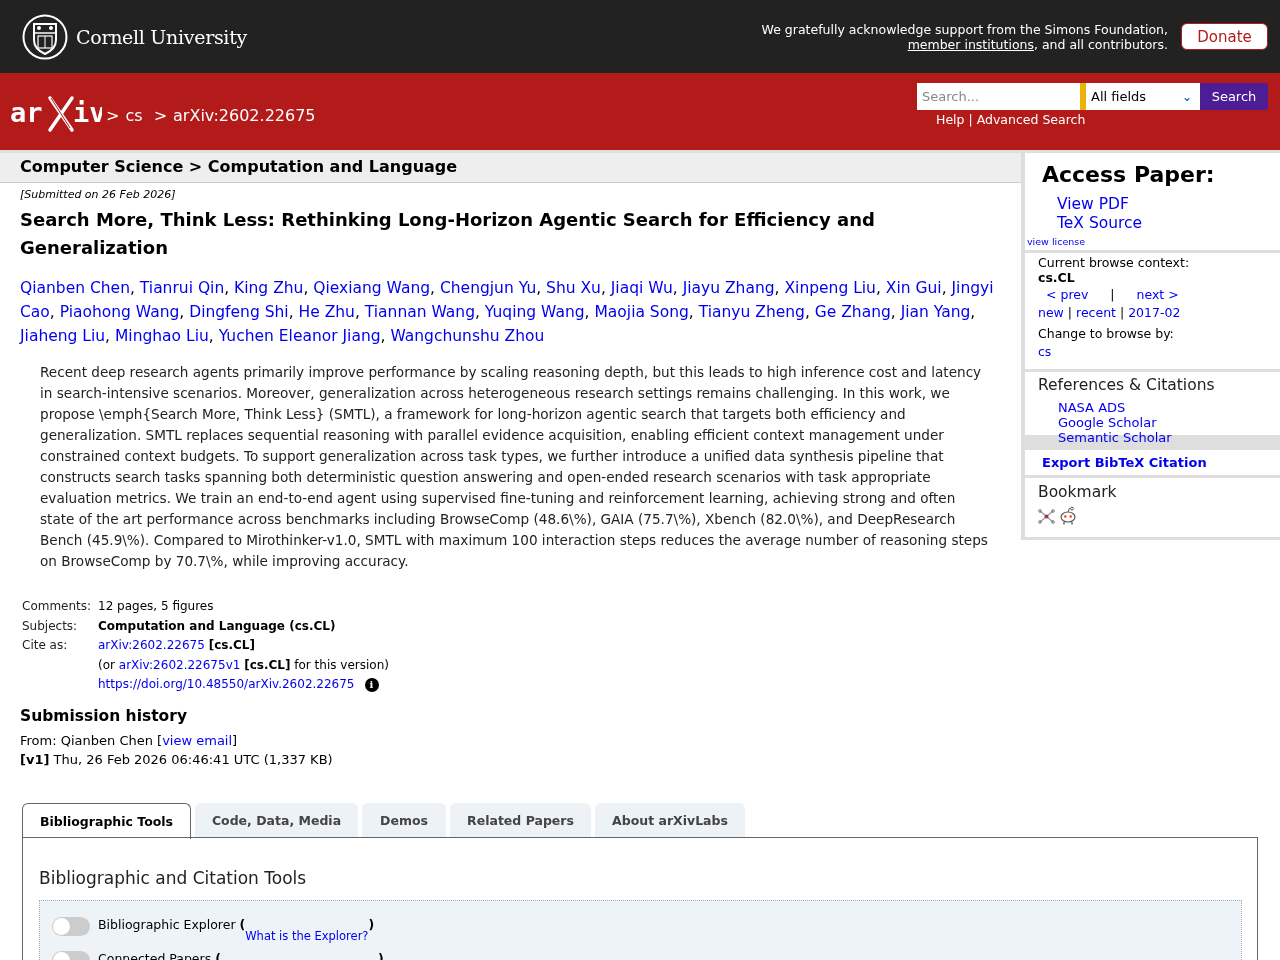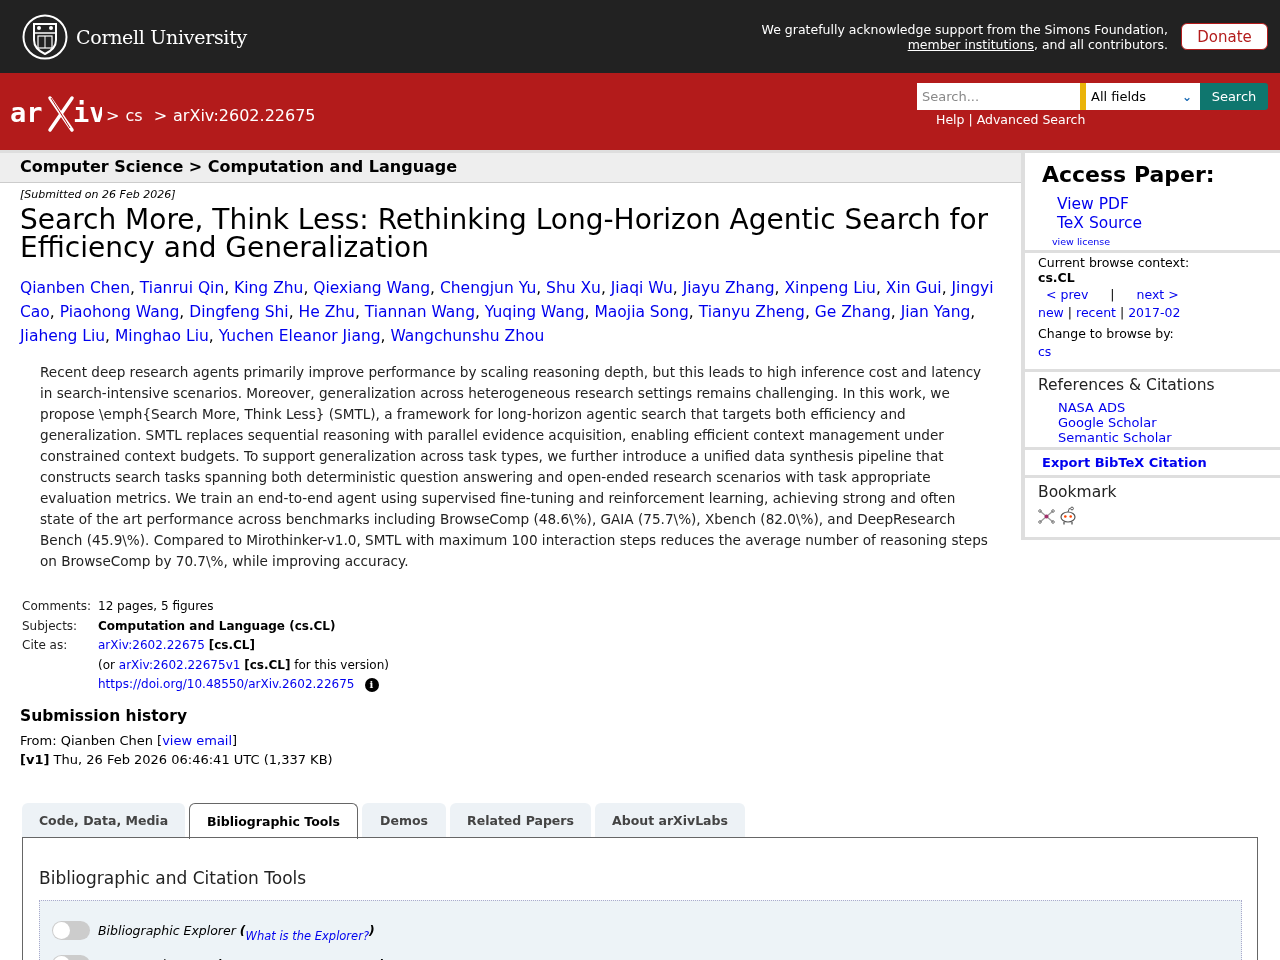--- a/index.html
+++ b/index.html
@@ -17,29 +17,29 @@
   .donate { position: absolute; left: 1181px; top: 23px; width: 87px; height: 27px; background: #fff; border: 1px solid #b31b1b; border-radius: 6px; color: #b31b1b; font-size: 15px; display: flex; align-items: center; justify-content: center; }
 
   
   .redbar { position: absolute; left: 0; top: 73px; width: 1280px; height: 77px; background: #b31b1b; padding-left: 34px; }
   .arxiv-logo { position: absolute; left: 10px; top: 19px; width: 92px; height: 42px; }
   .crumbs { position: absolute; left: 106px; top: 33px; color: #fff; font-size: 16px; }
   .crumbs span { margin-right: 6px; }
   .search-input { position: absolute; left: 917px; top: 10px; width: 163px; height: 27px; background: #fff; border: none; font-size: 13px; color: #888; padding-left: 5px; line-height: 27px; font-family: "DejaVu Sans", sans-serif; }
   .field-select { position: absolute; left: 1080px; top: 10px; width: 120px; height: 27px; background: #fff; border-left: 6px solid #eab308; font-size: 13px; color: #000; padding-left: 5px; line-height: 27px; }
   .field-select .chev { position: absolute; right: 8px; top: 1px; color: #1a6bb5; font-size: 12px; font-weight: bold; }
-  .search-btn { position: absolute; left: 1200px; top: 10px; width: 68px; height: 27px; background: #0f766e; color: #fff; font-size: 13px; display: flex; align-items: center; justify-content: center; border-radius: 0 3px 3px 0; }
+  .search-btn { position: absolute; left: 1200px; top: 10px; width: 68px; height: 27px; background: #4c1d95; color: #fff; font-size: 13px; display: flex; align-items: center; justify-content: center; border-radius: 0 3px 3px 0; }
   .search-links { position: absolute; left: 936px; top: 39px; color: #fff; font-size: 12.5px; }
   .search-links a { color: #fff; }
 
   
   .subj-bar { position: absolute; left: 0; top: 150px; width: 1021px; height: 33px; background: #eeeeee; border-top: 3px solid #dedede; border-bottom: 1px solid #ccc; }
   .subj-bar span { position: absolute; left: 20px; top: 4px; font-weight: bold; font-size: 16px; }
   .submitted { position: absolute; left: 20px; top: 188px; font-size: 11px; font-style: italic; }
-  .title { position: absolute; left: 20px; top: 206px; width: 990px; font-size: 28px; font-weight: normal; line-height: 28px; }
+  .title { position: absolute; left: 20px; top: 206px; width: 990px; font-size: 18px; font-weight: bold; line-height: 28px; }
   .authors { position: absolute; left: 20px; top: 276px; width: 995px; font-size: 15.5px; line-height: 24px; }
   .authors a { color: #0000ee; }
   .abstract { position: absolute; left: 40px; top: 362px; width: 950px; font-size: 13.6px; line-height: 21px; color: #222; }
 
   .meta { position: absolute; left: 22px; top: 596px; font-size: 12px; }
   .meta .row { display: flex; height: 19.7px; align-items: center; }
   .meta .lbl { width: 76px; color: #222; }
   .meta .val { color: #000; }
   .meta b { font-weight: bold; }
   .info-icon { display: inline-block; width: 14px; height: 14px; border-radius: 50%; background: #000; color: #fff; font-size: 10px; font-weight: bold; text-align: center; line-height: 14px; margin-left: 10px; font-family: "DejaVu Serif", serif; }
@@ -48,31 +48,31 @@
   .hist-from { position: absolute; left: 20px; top: 733px; font-size: 13px; }
   .hist-v1 { position: absolute; left: 20px; top: 752px; font-size: 13px; }
 
   
   .tabs { position: absolute; left: 22px; top: 803px; display: flex; }
   .tab { height: 35px; background: #edf2f6; border-radius: 6px 6px 0 0; font-size: 12.5px; font-weight: bold; color: #444; display: flex; align-items: center; justify-content: center; margin-right: 4px; }
   .tab.active { background: #fff; color: #000; border: 1px solid #666; border-bottom: none; height: 36px; }
   .tab-panel { position: absolute; left: 22px; top: 837px; width: 1236px; height: 140px; border: 1px solid #666; border-bottom: none; }
   .tab-panel-title { position: absolute; left: 16px; top: 30px; font-size: 17px; color: #222; }
   .tools-box { position: absolute; left: 16px; top: 62px; width: 1203px; height: 100px; background: #edf3f7; border: 1px dotted #aac; }
-  .tool-row { position: absolute; left: 12px; display: flex; align-items: center; font-size: 12.5px; color: #000; font-style: italic; }
+  .tool-row { position: absolute; left: 12px; display: flex; font-size: 12.5px; color: #000; }
   .toggle { width: 38px; height: 19px; border-radius: 10px; background: #ccc; position: relative; margin-right: 8px; }
   .toggle::after { content: ""; position: absolute; left: 1px; top: 1px; width: 17px; height: 17px; border-radius: 50%; background: #fff; }
   .tool-row a { font-size: 11.5px; color: #0000ee; margin-top: 12px; }
 
   
   .sidebar { position: absolute; left: 1021px; top: 150px; width: 259px; height: 390px; background: #dedede; }
   .sb-box { position: absolute; left: 4px; background: #fff; width: 255px; }
   .sb-access-title { position: absolute; left: 17px; top: 9px; font-size: 22px; font-weight: bold; }
   .sb-link-lg { position: absolute; left: 32px; font-size: 15.5px; }
-  .sb-small { position: absolute; left: 27px; top: 83px; font-size: 9.5px; }
+  .sb-small { position: absolute; left: 2px; top: 83px; font-size: 9.5px; }
   .sb-text { position: absolute; left: 13px; font-size: 12.5px; }
   .sb-h { position: absolute; left: 13px; font-size: 15.5px; color: #222; }
   .sb-ref { position: absolute; left: 33px; font-size: 13px; line-height: 15px; }
   .sb-bib { position: absolute; left: 17px; top: 5px; font-size: 13px; font-weight: bold; }
 </style>
 </head>
 <body>
 
 <div class="topbar">
   <div class="cornell-logo">
@@ -155,22 +155,22 @@
 
 <h2 class="hist-title">Submission history</h2>
 <div class="hist-from">
   <span>From: Qianben Chen [</span><a>view email</a><span>]</span>
 </div>
 <div class="hist-v1">
   <b>[v1]</b><span> Thu, 26 Feb 2026 06:46:41 UTC (1,337 KB)</span>
 </div>
 
 <div class="tabs">
+  <div class="tab active" style="width:169px">Bibliographic Tools</div>
   <div class="tab" style="width:163px">Code, Data, Media</div>
-  <div class="tab active" style="width:169px">Bibliographic Tools</div>
   <div class="tab" style="width:84px">Demos</div>
   <div class="tab" style="width:141px">Related Papers</div>
   <div class="tab" style="width:150px">About arXivLabs</div>
 </div>
 <div class="tab-panel">
   <div class="tab-panel-title">Bibliographic and Citation Tools</div>
   <div class="tools-box">
     <div class="tool-row" style="top:16px">
       <div class="toggle"></div>
       <span>Bibliographic Explorer</span>&nbsp;<b>(</b><a>What is the Explorer?</a><b>)</b>
@@ -196,21 +196,21 @@
       <a>&lt; prev</a>
       <span style="margin:0 18px">|</span>
       <a>next &gt;</a>
     </div>
     <div class="sb-text" style="top:52px">
       <a>new</a> | <a>recent</a> | <a>2017-02</a>
     </div>
     <div class="sb-text" style="top:73px">Change to browse by:</div>
     <a class="sb-text" style="top:91px">cs</a>
   </div>
-  <div class="sb-box" style="top:222px;height:75px">
+  <div class="sb-box" style="top:222px;height:63px">
     <div class="sb-h" style="top:4px">References &amp; Citations</div>
     <a class="sb-ref" style="top:28px">NASA ADS</a>
     <a class="sb-ref" style="top:43px">Google Scholar</a>
     <a class="sb-ref" style="top:58px">Semantic Scholar</a>
   </div>
   <div class="sb-box" style="top:300px;height:25px">
     <a class="sb-bib">Export BibTeX Citation</a>
   </div>
   <div class="sb-box" style="top:328px;height:59px">
     <div class="sb-h" style="top:5px">Bookmark</div>

